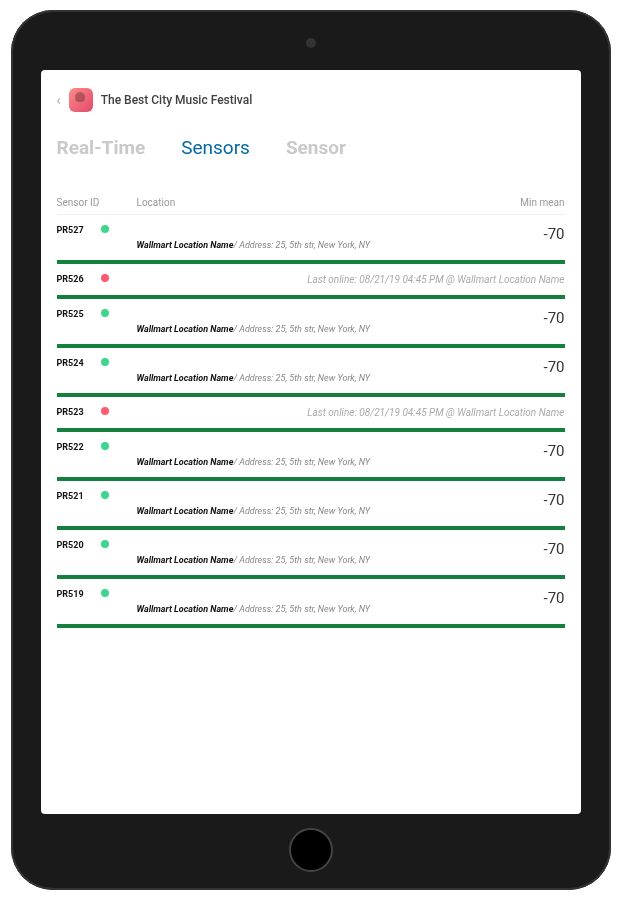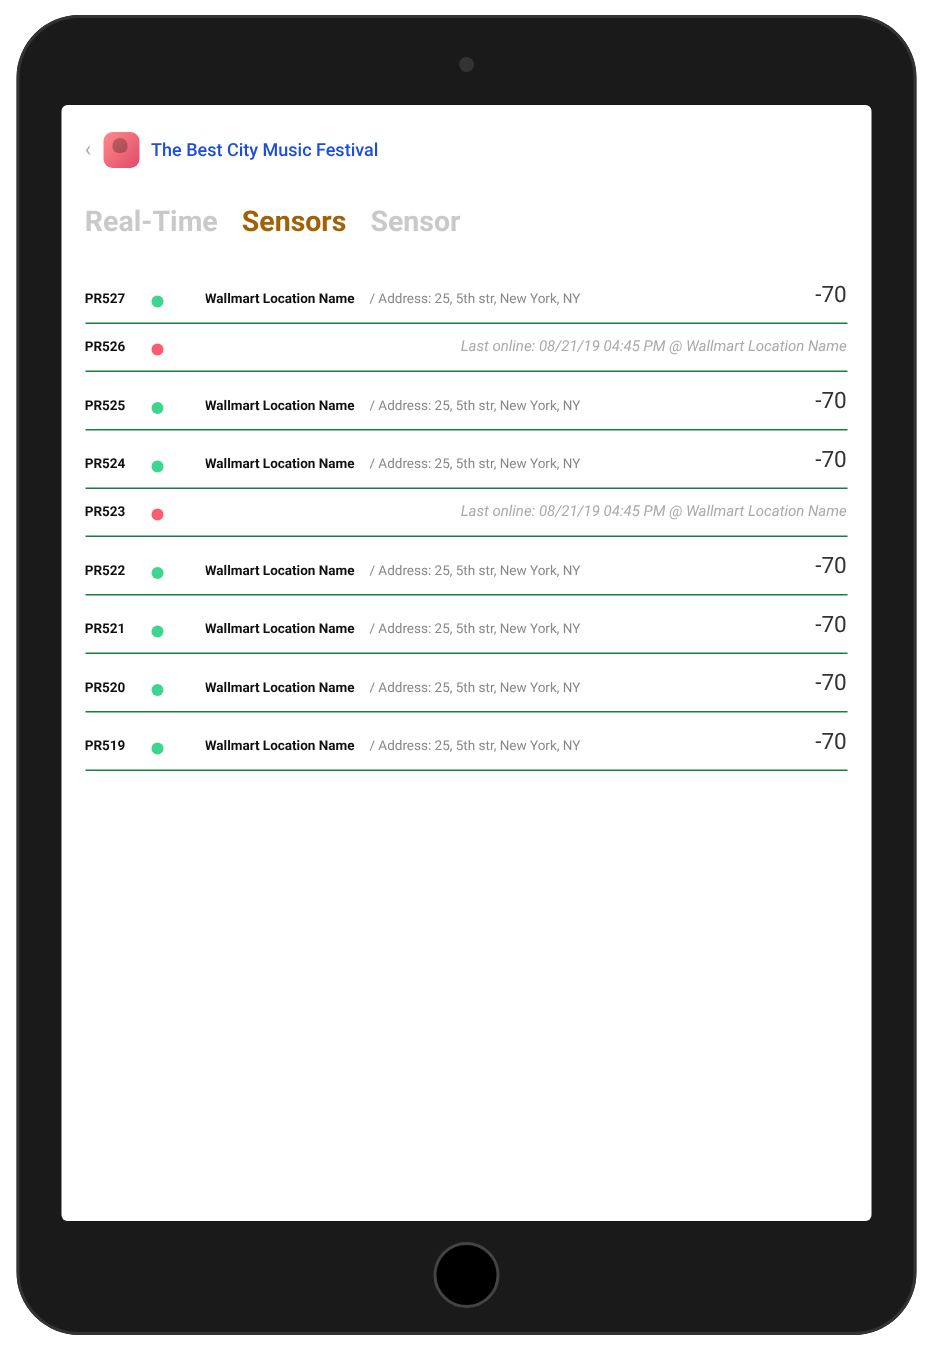--- a/index.html
+++ b/index.html
@@ -75,52 +75,52 @@
     content: "";
     position: absolute;
     left: 6px; top: 4px;
     width: 10px; height: 10px;
     background: rgba(0,0,0,0.25);
     border-radius: 50% 50% 40% 40%;
   }
   .event-title {
     font-size: 12px;
     font-weight: 500;
-    color: #1d4ed8;
+    color: #404040;
   }
   .tabs {
     display: flex;
-    gap: 16px;
-    margin-bottom: 18px;
+    gap: 36px;
+    margin-bottom: 32px;
   }
   .tab {
     font-size: 19px;
     font-weight: 700;
     color: #c9c9c9;
     cursor: pointer;
   }
   .tab.active {
-    color: #a16207;
-    font-weight: 700;
+    color: #0369a1;
+    font-weight: 400;
   }
   .table-header {
     display: flex;
     font-size: 10px;
     color: #999;
     padding: 6px 0;
     border-bottom: 1px solid #eee;
   }
   .col-id { width: 80px; }
   .col-loc { flex: 1; }
   .col-mean { width: 60px; text-align: right; }
   .row {
     display: flex;
-    align-items: flex-end;
+    align-items: flex-start;
     padding: 10px 0;
-    border-bottom: 1px solid #15803d;
+    border-bottom: 4px solid #15803d;
     font-size: 9px;
   }
   .sensor-id {
     font-weight: 700;
     font-size: 9px;
     color: #111;
     width: 44px;
   }
   .status-dot {
     width: 8px;
@@ -128,33 +128,35 @@
     border-radius: 50%;
     margin-right: 28px;
     flex-shrink: 0;
   }
   .status-online { background: #3dd68c; }
   .status-offline { background: #ff5a6e; }
   .loc-wrap {
     flex: 1;
     display: flex;
     align-items: baseline;
-    gap: 10px;
+    gap: 0;
     overflow: hidden;
+    font-style: italic;
   }
   .loc-name {
     font-weight: 700;
     color: #111;
     font-size: 9px;
     white-space: nowrap;
   }
   .loc-addr {
     color: #888;
     font-size: 9px;
     white-space: nowrap;
+    margin-top: 15px;
   }
   .offline-msg {
     flex: 1;
     text-align: right;
     font-style: italic;
     color: #aaa;
     font-size: 10px;
   }
   .mean-val {
     width: 60px;
@@ -175,20 +177,25 @@
       <span class="app-icon"></span>
       <span class="event-title">The Best City Music Festival</span>
     </div>
 
     <div class="tabs" id="tabs">
         <span class="tab">Real-Time</span>
         <span class="tab active">Sensors</span>
         <span class="tab">Sensor</span>
       </div>
 
+    <div class="table-header">
+      <div class="col-id">Sensor ID</div>
+      <div class="col-loc">Location</div>
+      <div class="col-mean">Min mean</div>
+    </div>
 
     <div id="rows">
         <div class="row">
           <span class="sensor-id">PR527</span>
           <span class="status-dot status-online"></span>
           <span class="loc-wrap">
             <span class="loc-name">Wallmart Location Name</span>
             <span class="loc-addr">/ Address: 25, 5th str, New York, NY</span>
           </span>
           <span class="mean-val">-70</span>

